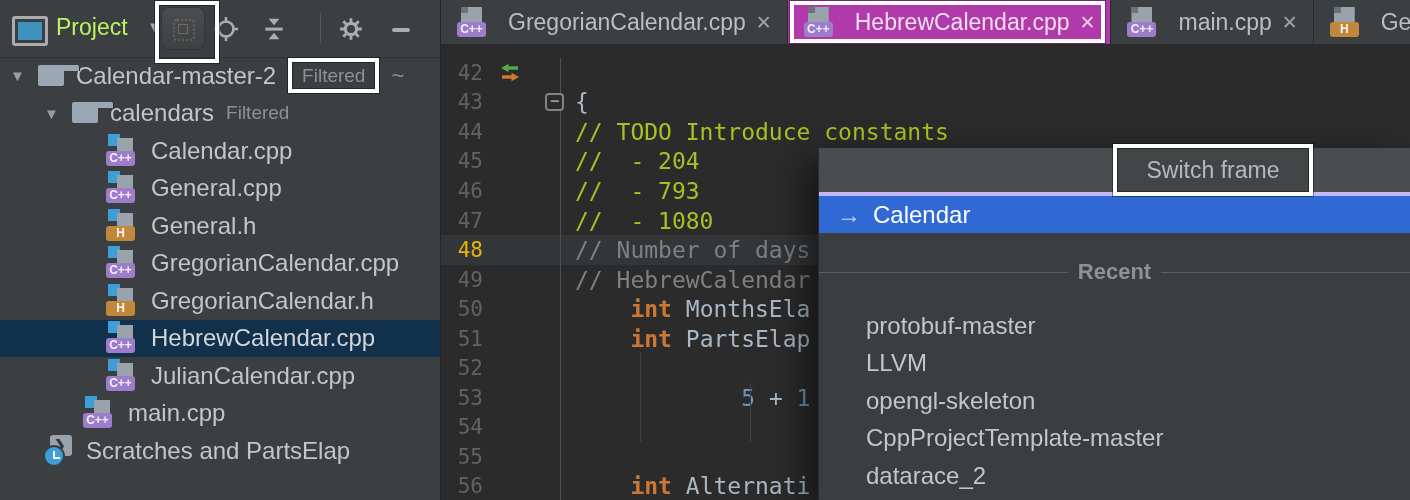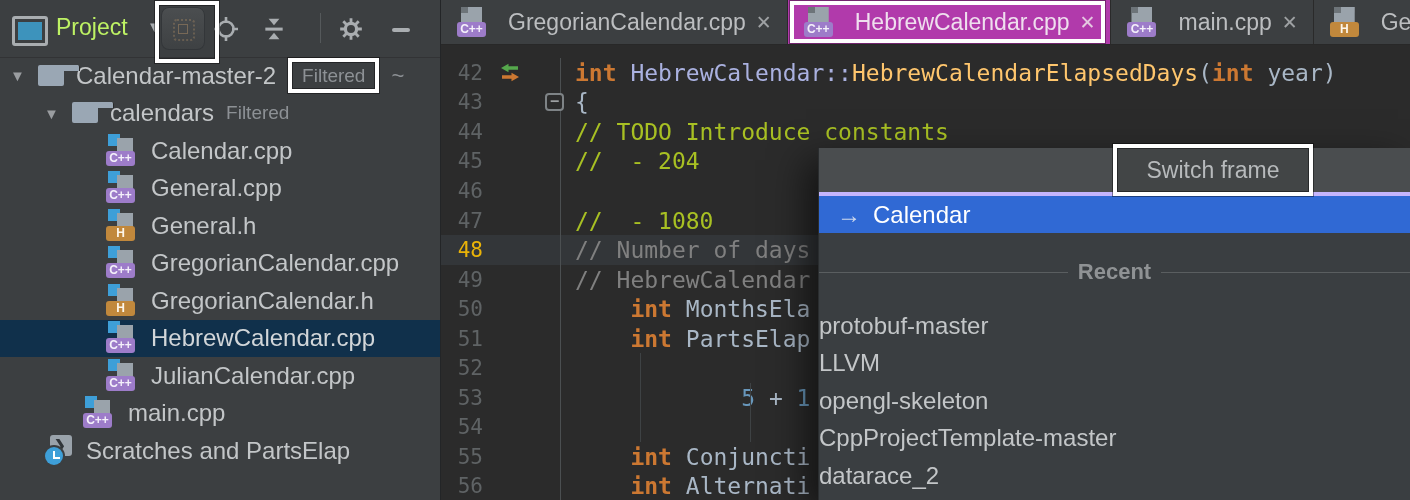--- a/index.html
+++ b/index.html
@@ -84,21 +84,21 @@
   .popup-header{position:relative;height:44px;background:#4a4d4f;border-bottom:4px solid #c4b5fd;}
   .popup-title-box{position:absolute;left:294px;top:-4px;width:192px;height:44px;border:4px solid var(--annotation-white,#fff);
                    box-shadow:0 0 0 1px rgba(0,0,0,.4), inset 0 0 0 1px rgba(0,0,0,.4);background:rgba(0,0,0,.10);
                    display:flex;align-items:center;justify-content:center;font-size:23px;color:#b7babc;z-index:6;}
   .popup-selected{display:flex;align-items:center;height:37px;background:var(--selection-blue,#3069d4);color:#fff;font-size:24px;}
   .sel-arrow{width:36px;margin-left:18px;color:#cdd8ec;font-size:24px;}
   .popup-divider{display:flex;align-items:center;margin:10px 0 4px;}
   .dline{flex:1;height:1px;background:#5a5e60;}
   .dtext{font-size:22px;font-weight:bold;color:#8f9294;margin:16px 10px;}
   .popup-items{padding-top:2px;}
-  .p-item{display:flex;align-items:center;height:37.5px;font-size:24px;color:#c3c6c8;}
+  .p-item{display:flex;align-items:center;height:37.5px;padding-left:47px;font-size:24px;color:#c3c6c8;}
 </style>
 </head>
 <body>
 
 <div id="app">
 
   <aside class="project-panel">
     <div class="panel-header">
       <span class="pv-outer">
           <span class="pv-inner"></span>
@@ -271,21 +271,20 @@
       </div>
     <div class="lines" id="lines">
         <div class="line">
           <div class="gutter">
             <span class="lnum">42</span>
             <span class="sw"><svg width="22" height="20" viewBox="0 0 22 20">
                 <path d="M2 5 L9.5 0.8 9.5 3.3 19 3.3 19 6.7 9.5 6.7 9.5 9.2 Z" fill="#55a84c"></path>
                 <path d="M20 14 L12.5 9.8 12.5 12.3 3 12.3 3 15.7 12.5 15.7 12.5 18.2 Z" fill="#cc7832"></path>
               </svg></span>
           </div>
-          <div class="code"><span class="c-kw">int</span><span class="c-d"> </span><span class="c-cls">HebrewCalendar::</span><span class="c-fn">HebrewCalendarElapsedDays</span><span class="c-d">(</span><span class="c-kw">int</span><span class="c-d"> year)</span></div>
         </div>
         <div class="line">
           <div class="gutter">
             <span class="lnum">43</span>
             <span class="fold">−</span>
           </div>
           <div class="code"><span class="c-d">{</span></div>
         </div>
         <div class="line">
           <div class="gutter">
@@ -296,20 +295,21 @@
         <div class="line">
           <div class="gutter">
             <span class="lnum">45</span>
           </div>
           <div class="code"><span class="c-todo">//  - 204</span></div>
         </div>
         <div class="line">
           <div class="gutter">
             <span class="lnum">46</span>
           </div>
+          <div class="code"><span class="c-todo">//  - 793</span></div>
         </div>
         <div class="line">
           <div class="gutter">
             <span class="lnum">47</span>
           </div>
           <div class="code"><span class="c-todo">//  - 1080</span></div>
         </div>
         <div class="line cur">
           <div class="gutter">
             <span class="lnum">48</span>
@@ -353,21 +353,20 @@
             <span class="lnum">54</span>
           </div>
           <div class="code"></div>
           <span class="iguide" style="left: 199px;"></span>
           <span class="iguide" style="left: 309px;"></span>
         </div>
         <div class="line">
           <div class="gutter">
             <span class="lnum">55</span>
           </div>
-          <div class="code"><span class="c-d">    </span><span class="c-kw">int</span><span class="c-d"> Conjuncti</span></div>
         </div>
         <div class="line">
           <div class="gutter">
             <span class="lnum">56</span>
           </div>
           <div class="code"><span class="c-d">    </span><span class="c-kw">int</span><span class="c-d"> Alternati</span></div>
         </div>
       </div>
   </main>
 

